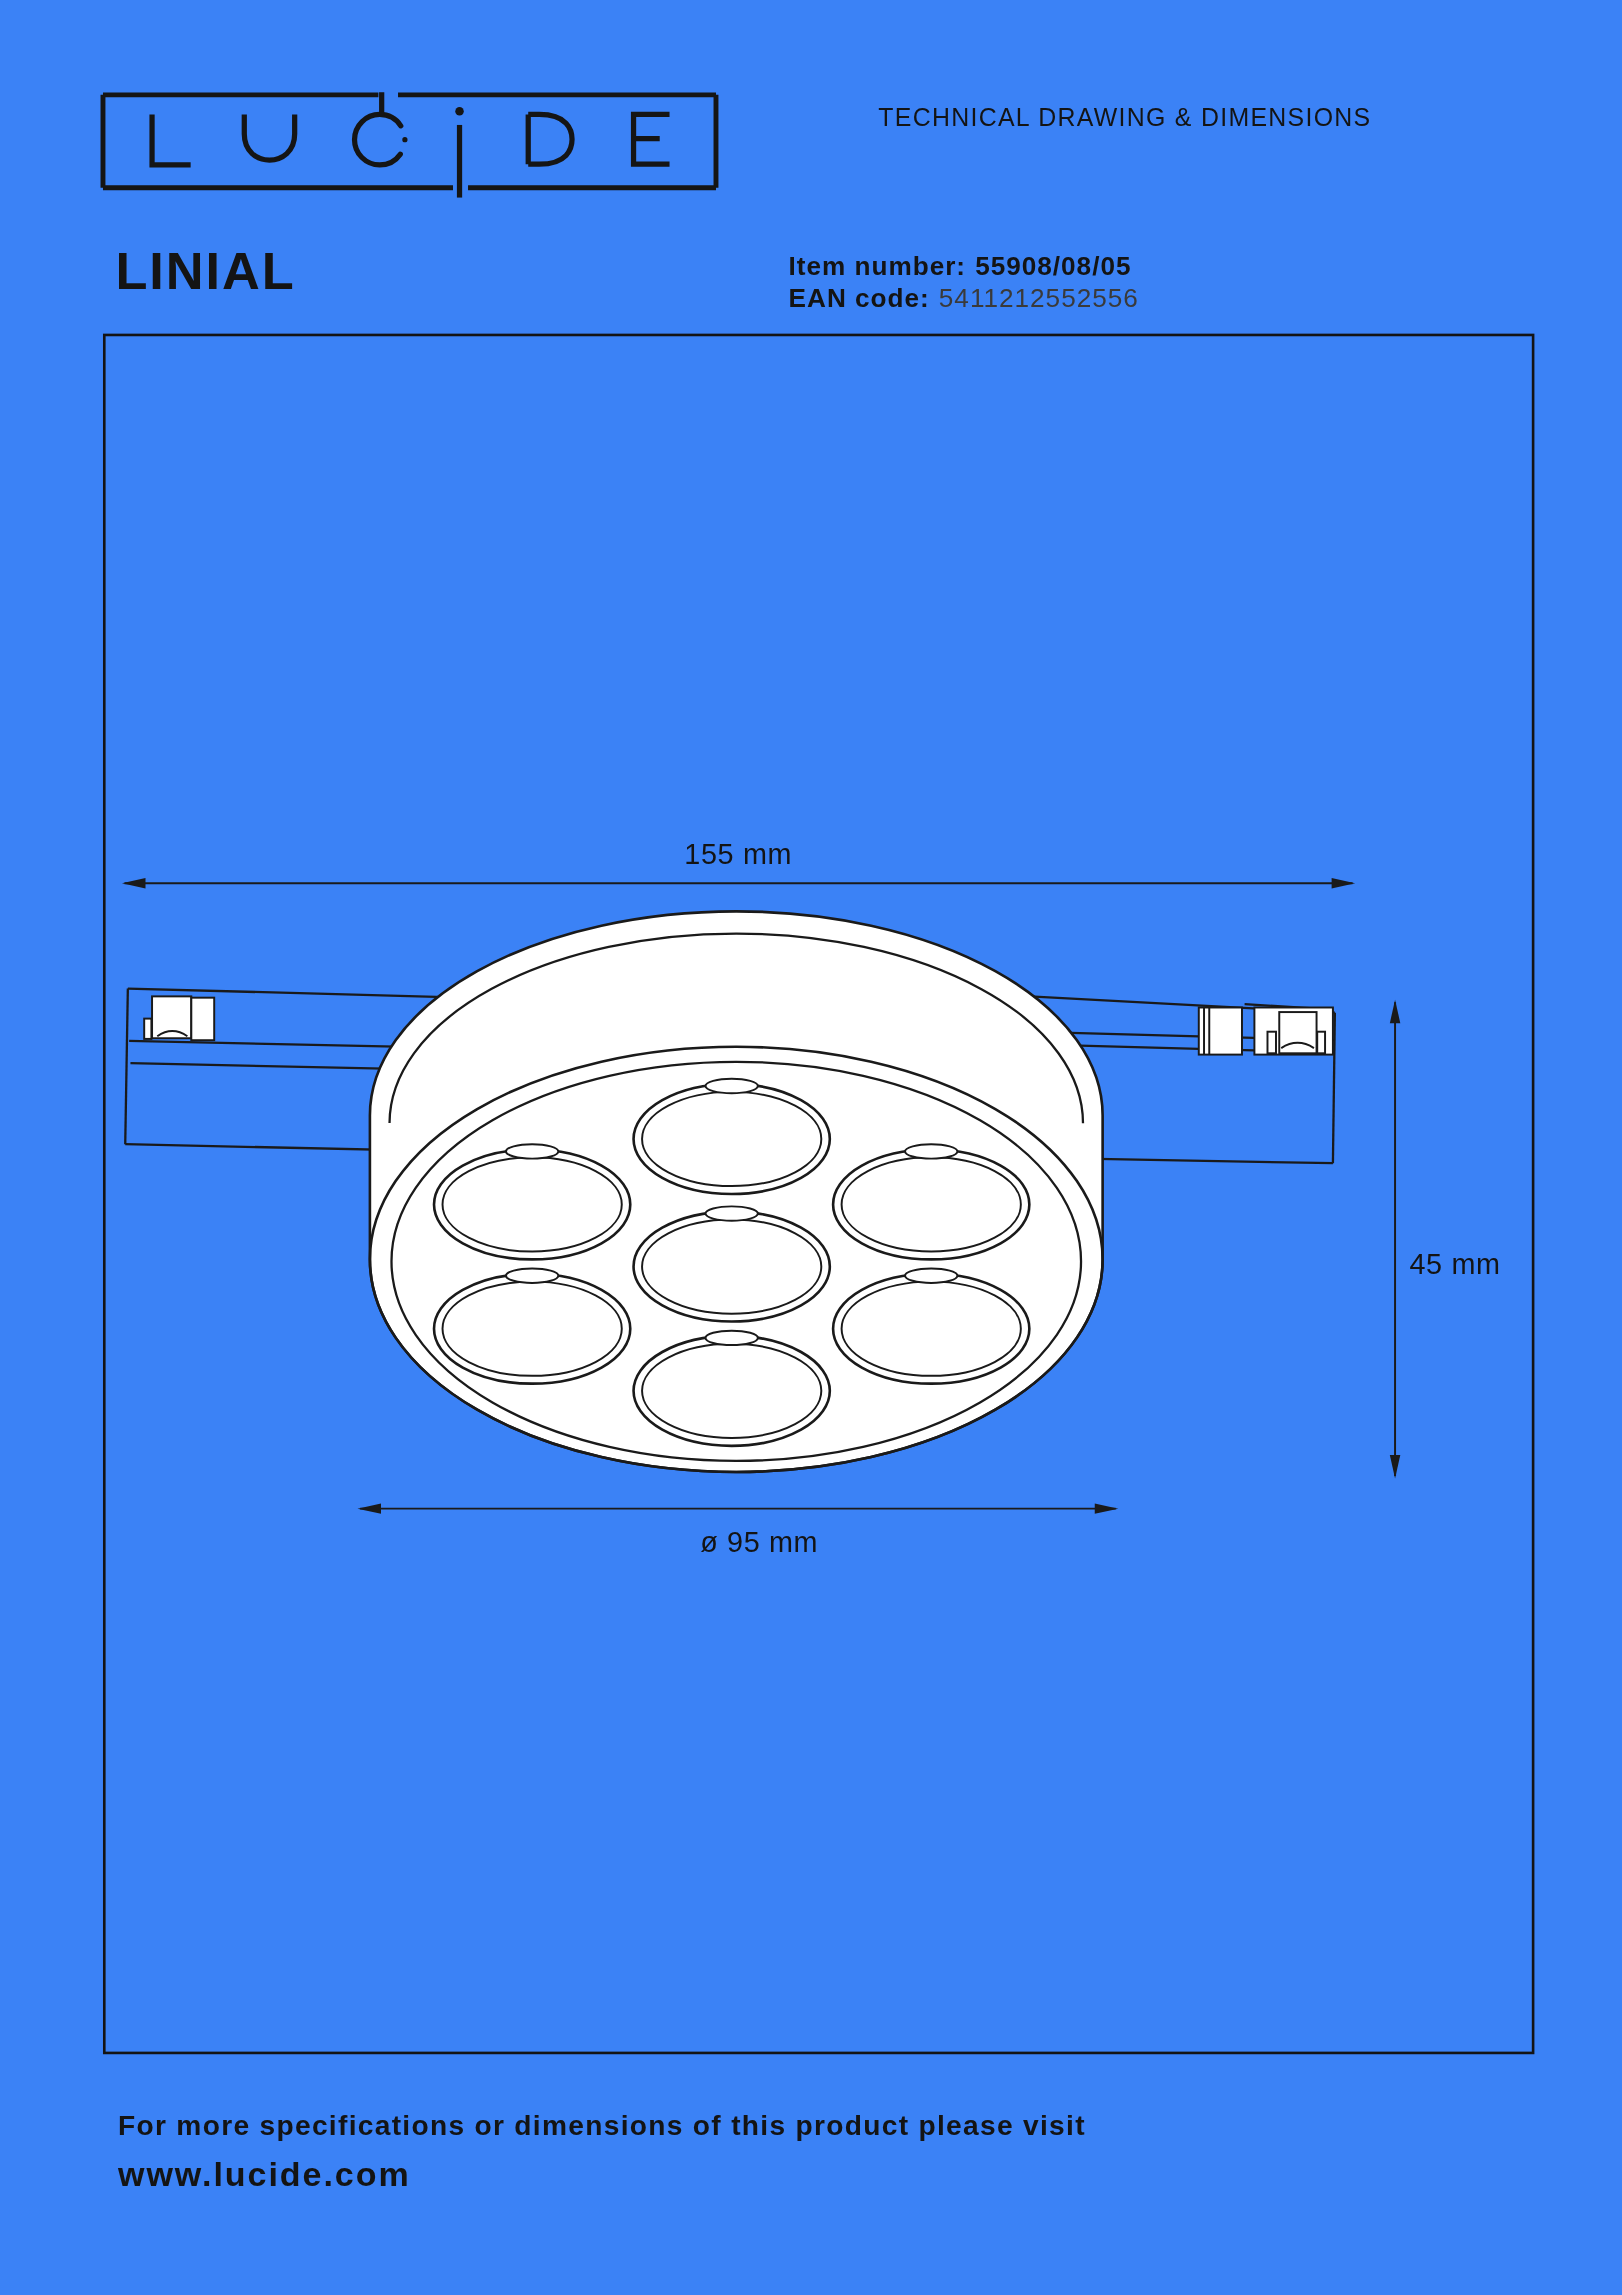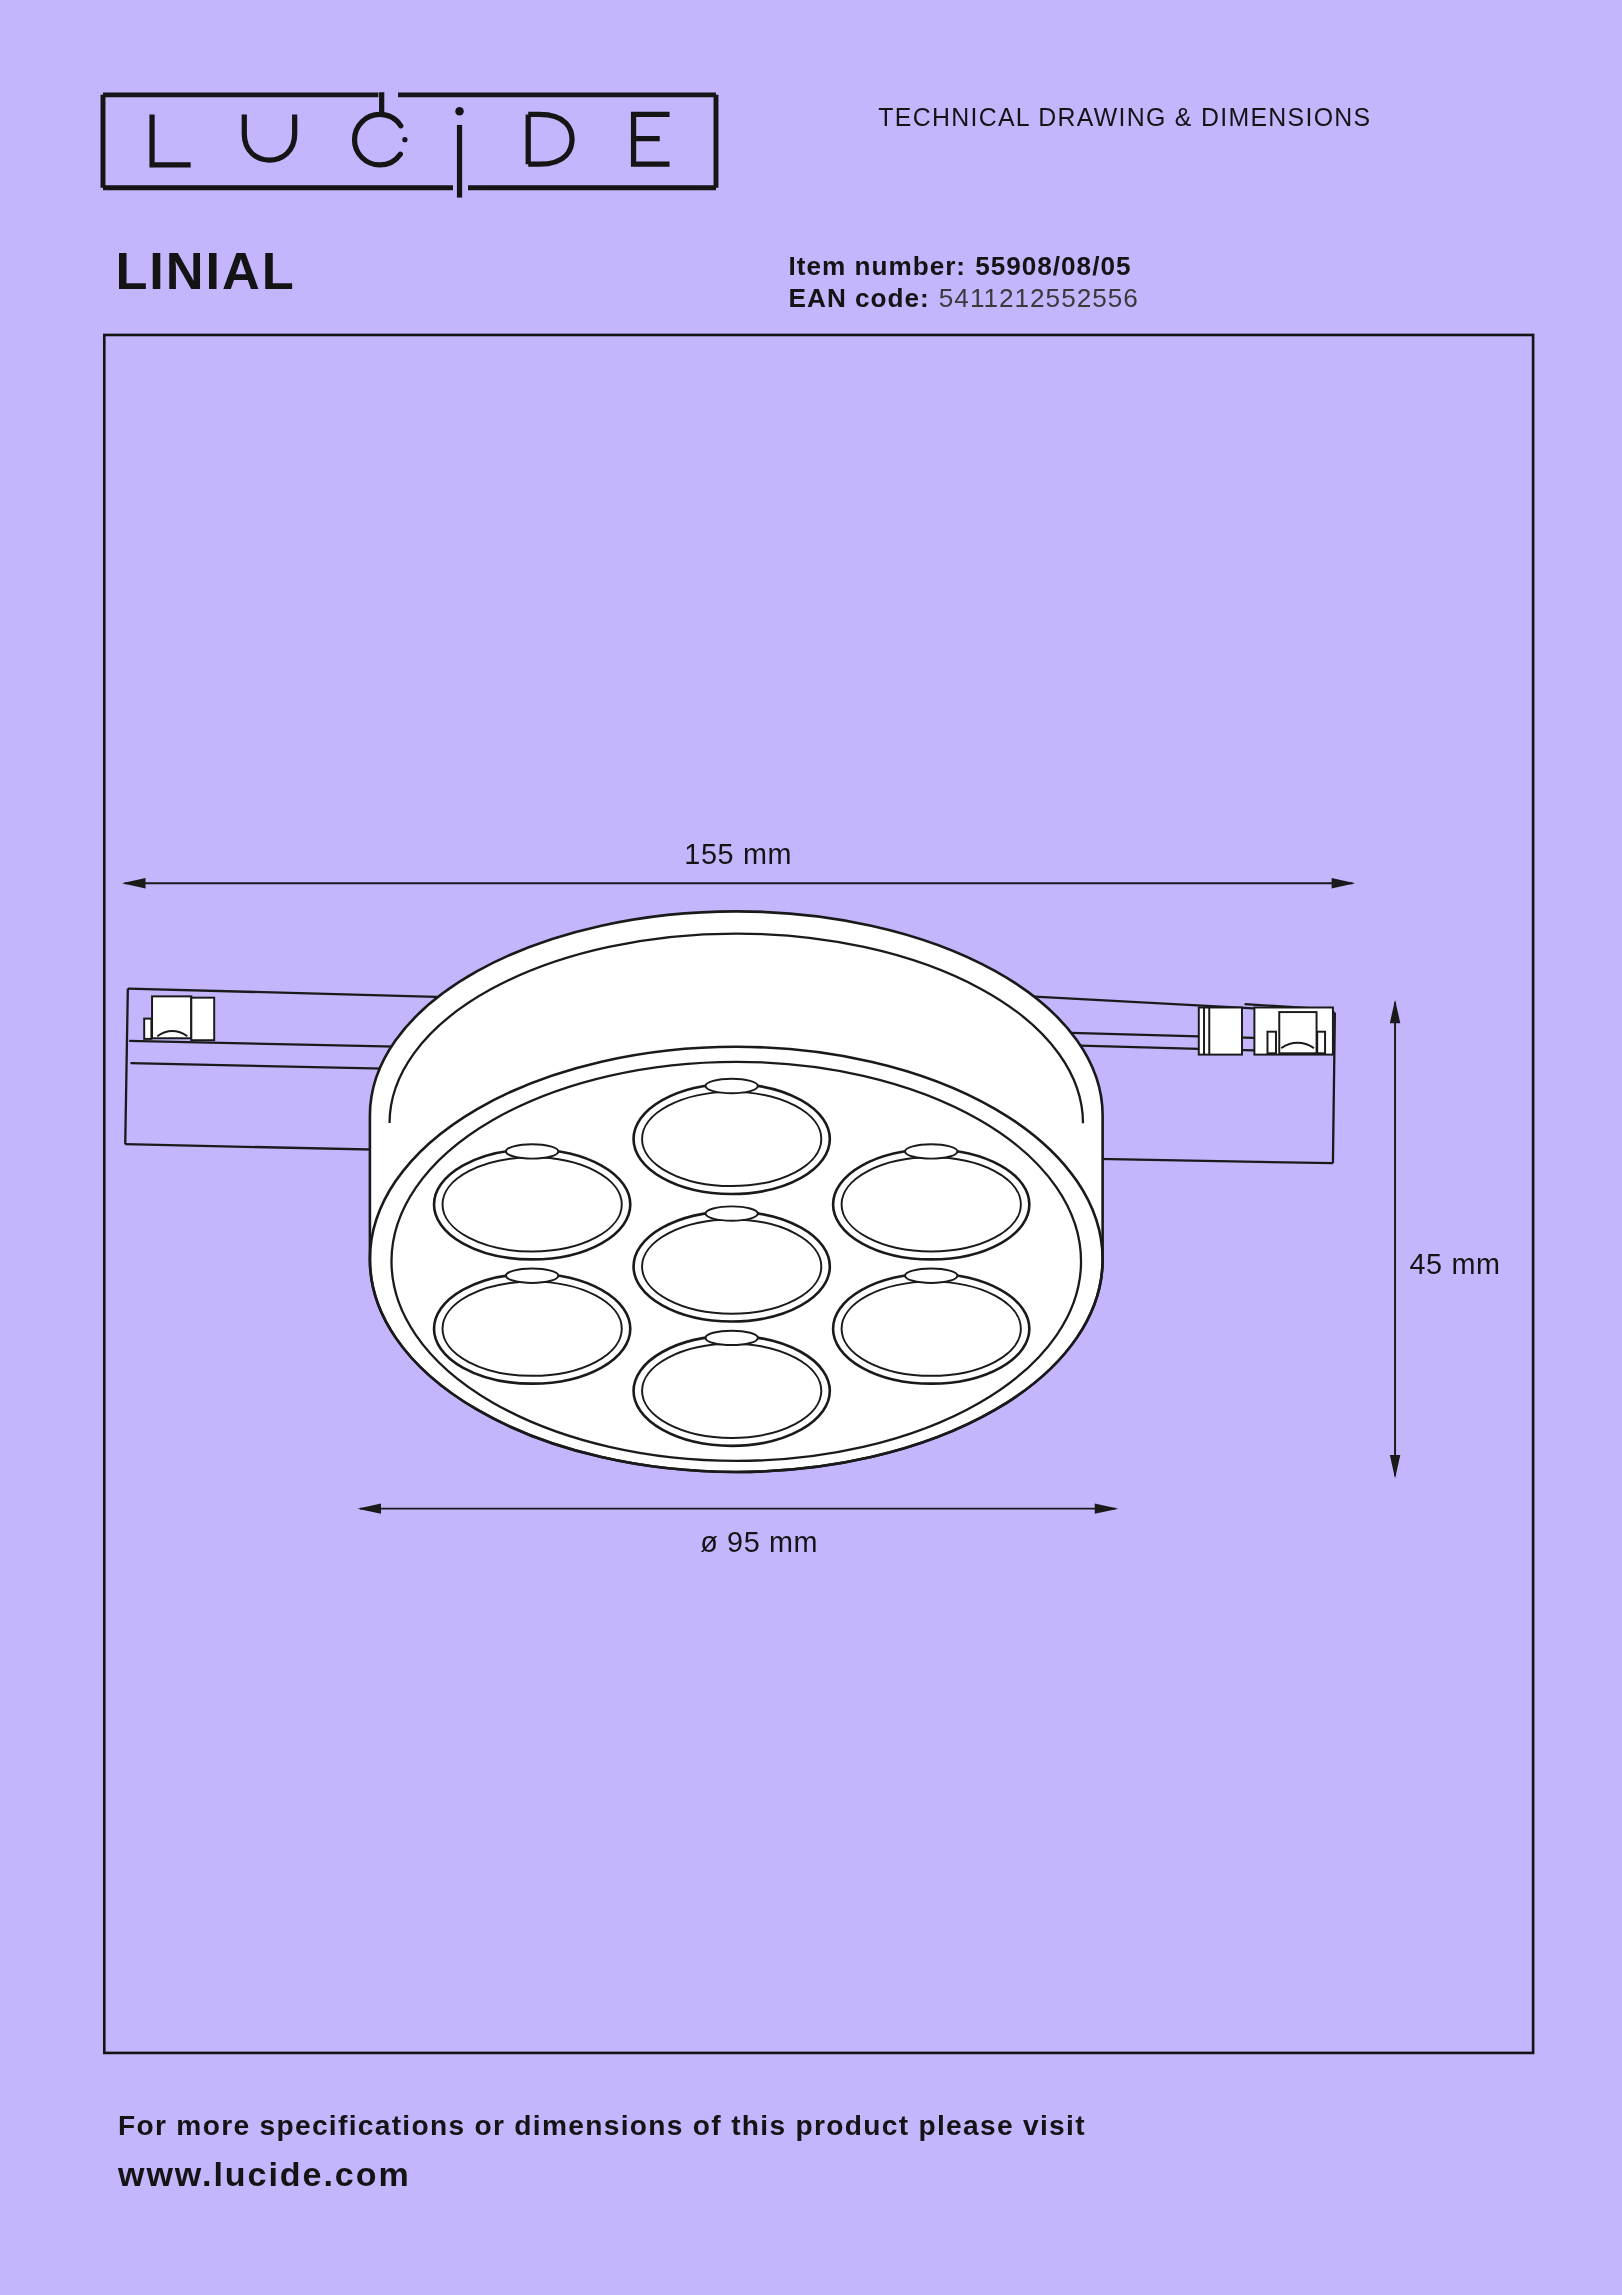--- a/index.html
+++ b/index.html
@@ -1,19 +1,19 @@
 <!DOCTYPE html>
 <html style="font-size:10.5px"><head>
 <meta charset="utf-8">
 <style>
   html,body{margin:0;padding:0;background:#e8e8e8;}
   .page{
     position:relative;
     width:1623px;height:2295px;
-    background:#c4b5fd;
+    background:#3b82f6;
     font-family:"Liberation Sans", sans-serif;
     overflow:hidden;
   }
   .page svg{position:absolute;left:0;top:0;}
   text{fill:#141414;}
 </style>
 </head>
 <body>
 
 <div class="page">

